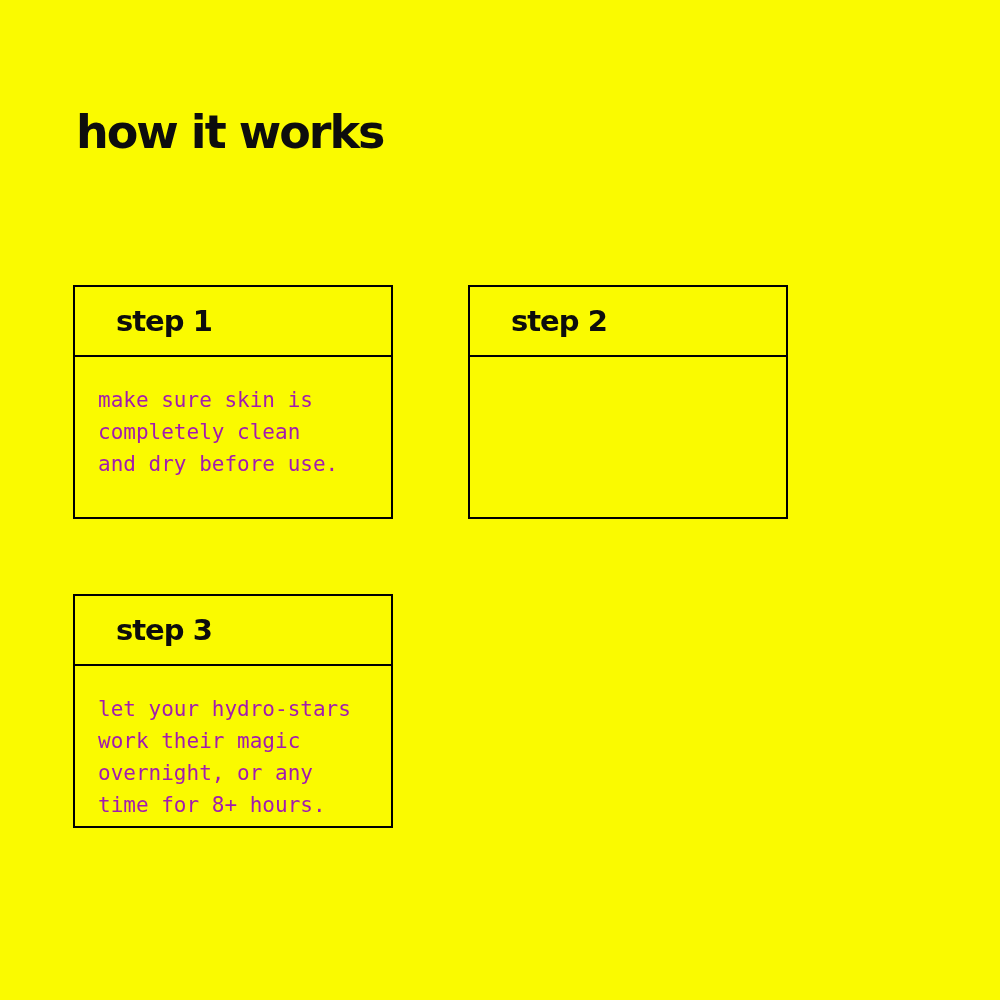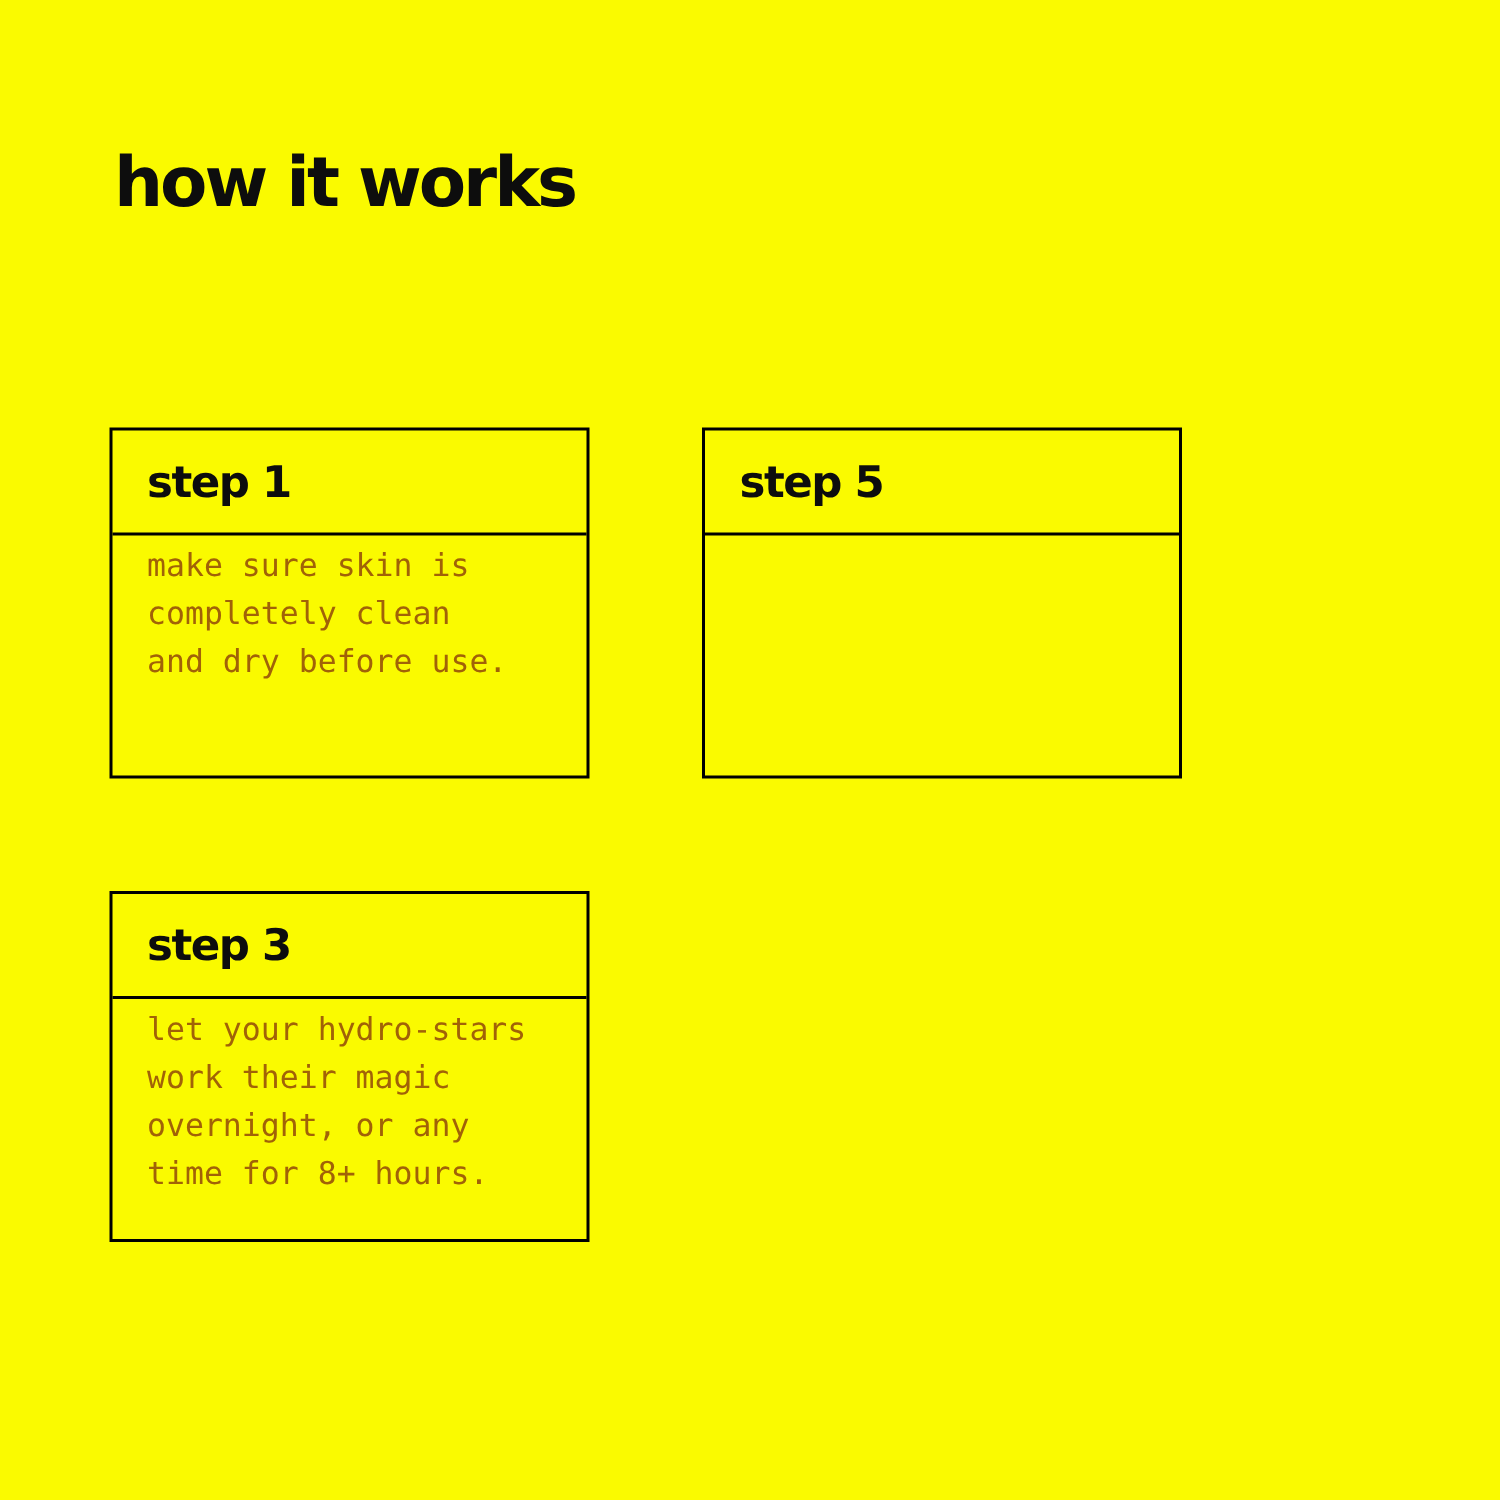--- a/index.html
+++ b/index.html
@@ -15,21 +15,21 @@
   .page {
     position: relative;
     width: 1000px;
     height: 1000px;
     font-family: "DejaVu Sans", "Liberation Sans", sans-serif;
     color: #0d0d0d;
   }
   .page-title {
     position: absolute;
     left: 76px;
-    top: 98px;
+    top: 109px;
     margin: 0;
     font-size: 46px;
     font-weight: 800;
     letter-spacing: -2px;
     line-height: 1;
     color: #0d0d0d;
   }
   .steps-grid {
     position: absolute;
     left: 73px;
@@ -45,53 +45,53 @@
     border: 2px solid #000;
     box-sizing: border-box;
     background: transparent;
   }
   .step-card-header {
     height: 70px;
     box-sizing: border-box;
     border-bottom: 2px solid #000;
     display: flex;
     align-items: center;
-    padding-left: 23px;
+    padding-left: 41px;
     font-size: 29px;
     font-weight: 800;
     letter-spacing: -1px;
     color: #0d0d0d;
   }
   .step-card-body {
-    padding: 4px 18px 0 23px;
+    padding: 27px 18px 0 23px;
     font-family: "DejaVu Sans Mono", "Liberation Mono", monospace;
     font-size: 21px;
     line-height: 32px;
     white-space: pre-line;
-    color: #a16207;
+    color: #a21caf;
   }
 </style>
 </head>
 <body style="background: rgb(250, 250, 0);">
 
 <div class="page" style="color: rgb(13, 13, 13);">
 
   <h1 class="page-title">how it works</h1>
 
   <div class="steps-grid">
 
     <div class="step-card">
       <div class="step-card-header">step 1</div>
       <div class="step-card-body">make sure skin is
 completely clean
 and dry before use.</div>
     </div>
 
     <div class="step-card">
-      <div class="step-card-header">step 5</div>
+      <div class="step-card-header">step 2</div>
     </div>
 
     <div class="step-card">
       <div class="step-card-header">step 3</div>
       <div class="step-card-body">let your hydro-stars
 work their magic
 overnight, or any
 time for 8+ hours.</div>
     </div>
 

